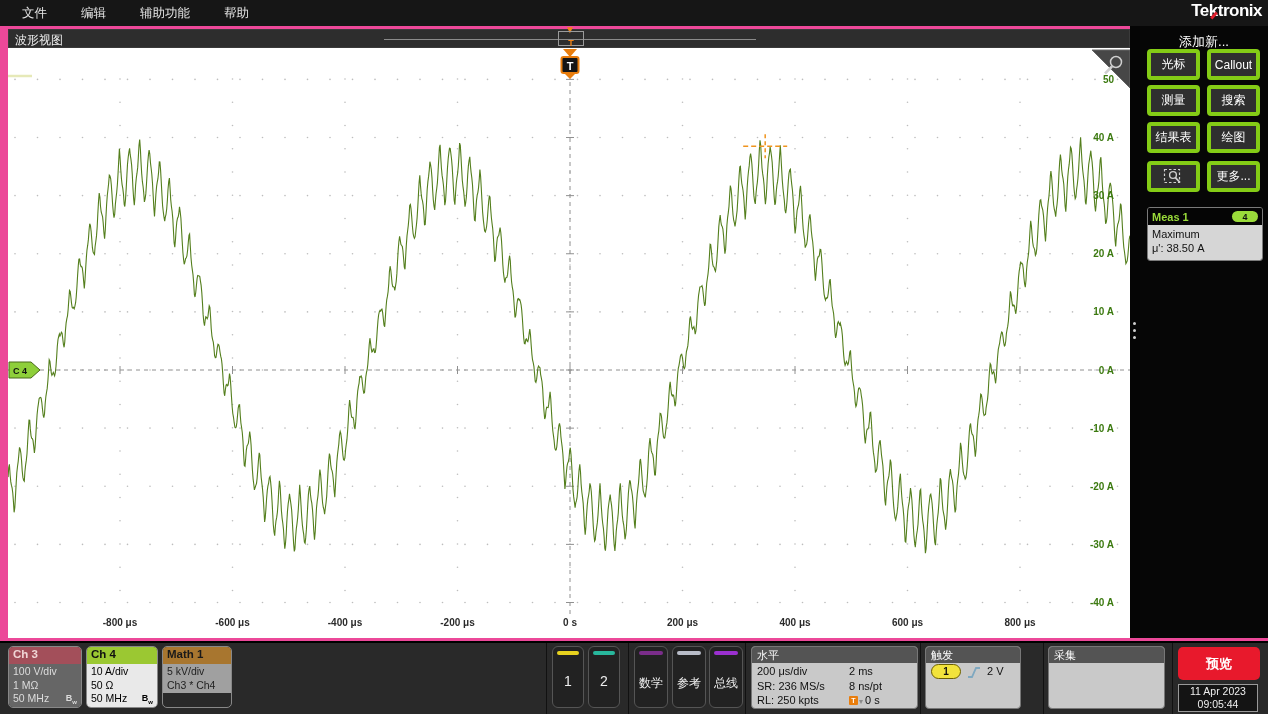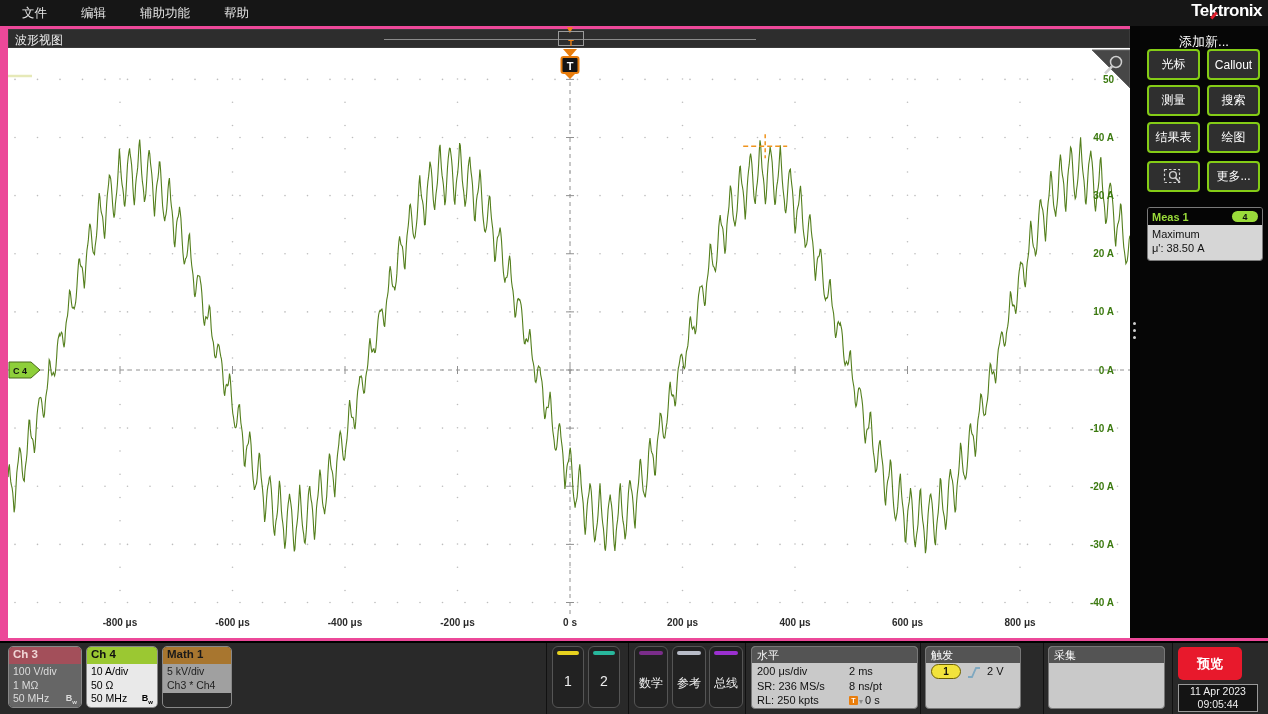--- a/index.html
+++ b/index.html
@@ -23,21 +23,21 @@
   .plot-wrap{position:relative;width:1122px;height:590px;background:#fff;}
   svg text{user-select:none;}
   
   .gutter{position:absolute;left:1130px;top:26px;width:10px;height:612px;background:#050505;}
   .drag-dots{position:absolute;left:3px;top:296px;display:flex;flex-direction:column;gap:4px;}
   .drag-dots span{width:3px;height:3px;border-radius:50%;background:#cfcfcf;}
   
   .sidebar{position:absolute;left:1140px;top:26px;width:128px;height:612px;background:#060606;}
   .sb-title{color:#fff;font-size:13px;text-align:center;margin-top:7px;}
   .sb-grid{position:absolute;left:7px;top:23px;width:114px;}
-  .sb-btn{position:absolute;width:53px;height:31px;background:#2f2f2f;border:2px solid #84cc16;border-radius:4px;
+  .sb-btn{position:absolute;width:53px;height:31px;background:#2f2f2f;border:4px solid #84cc16;border-radius:4px;
           color:#fff;font-size:12px;display:flex;align-items:center;justify-content:center;box-sizing:border-box;cursor:pointer;}
   .meas-card{position:absolute;left:7px;top:181px;width:114px;border:1px solid #7a7a7a;border-radius:3px;overflow:hidden;background:#000;}
   .meas-head{height:17px;display:flex;align-items:center;justify-content:space-between;padding:0 4px;background:#050505;}
   .meas-name{font-size:11px;font-weight:bold;}
   .meas-pill{min-width:20px;height:11px;border-radius:6px;font-size:9px;font-weight:bold;color:#111;
              display:flex;align-items:center;justify-content:center;padding:0 3px;}
   .meas-body{background:#d6d6d6;color:#111;font-size:11px;line-height:14px;padding:2px 4px 5px 4px;}
   
   .bottombar{position:absolute;left:0;top:641px;width:1268px;height:73px;background:#292929;border-top:2px solid #000;box-sizing:border-box;}
   .vsep{position:absolute;top:0;width:1px;height:71px;background:#111;}
@@ -55,21 +55,21 @@
   .panel .hd{height:15px;background:#545454;color:#fff;font-size:11px;padding:1px 0 0 5px;}
   .panel .rows{padding:1px 5px;font-size:11px;color:#111;line-height:14.5px;}
   .hrow{display:grid;grid-template-columns:92px auto;}
   .arow{display:grid;grid-template-columns:58px auto;}
   .trig-row{display:flex;align-items:center;gap:6px;padding-top:4px;}
   .trig-pill{width:28px;height:13px;border:1.5px solid #6b5e00;border-radius:8px;font-size:10px;font-weight:bold;color:#111;
              text-align:center;line-height:13px;box-sizing:content-box;}
   .tflag{display:inline-block;width:9px;height:9px;background:#e87d0d;color:#fff;font-size:7px;font-weight:bold;
          text-align:center;line-height:9px;border-radius:1px;margin-right:1px;vertical-align:1px;}
   .ttri{color:#8a8a8a;font-size:8px;margin-right:2px;}
-  .preview-btn{position:absolute;left:1178px;top:4px;width:64px;height:33px;background:#e8192c;border-radius:5px;
+  .preview-btn{position:absolute;left:1178px;top:4px;width:82px;height:33px;background:#e8192c;border-radius:5px;
                color:#fff;font-size:13px;font-weight:bold;display:flex;align-items:center;justify-content:center;cursor:pointer;}
   .datetime{position:absolute;left:1178px;top:41px;width:80px;height:28px;background:#141414;border:1px solid #999;border-radius:0;
             color:#eee;font-size:10.5px;text-align:center;line-height:13px;box-sizing:border-box;}
 </style>
 </head>
 <body>
 
 <div class="app">
 
   <div class="menubar">

